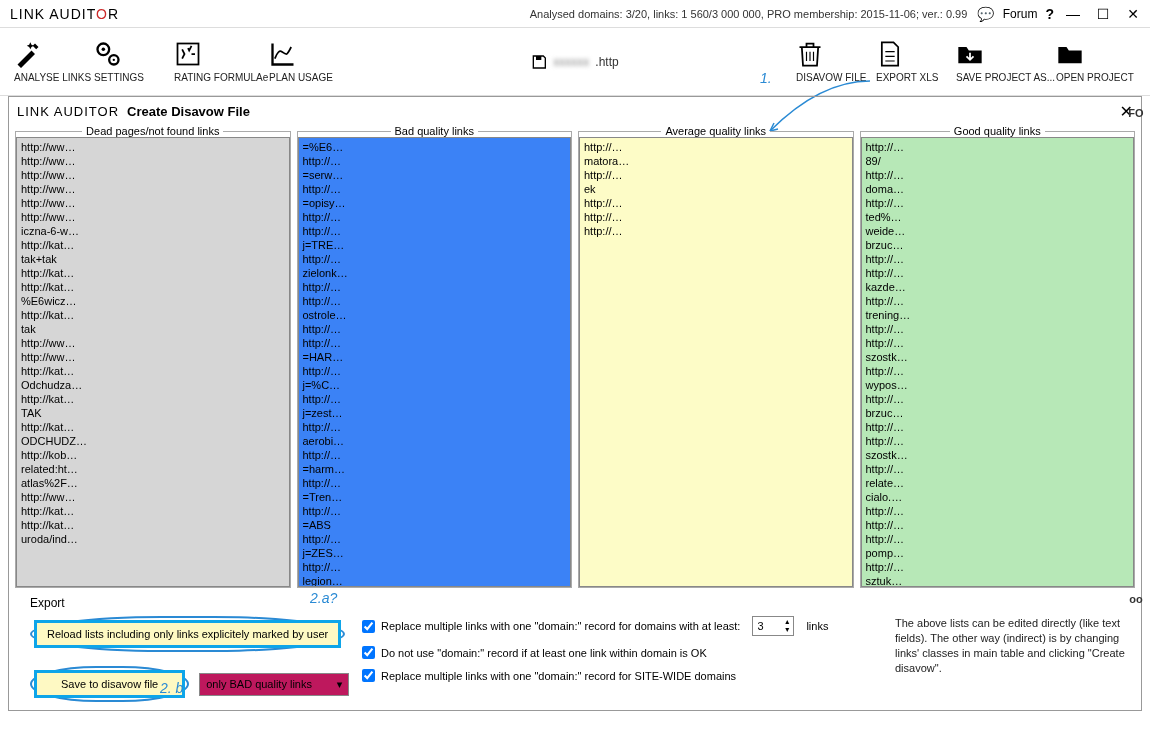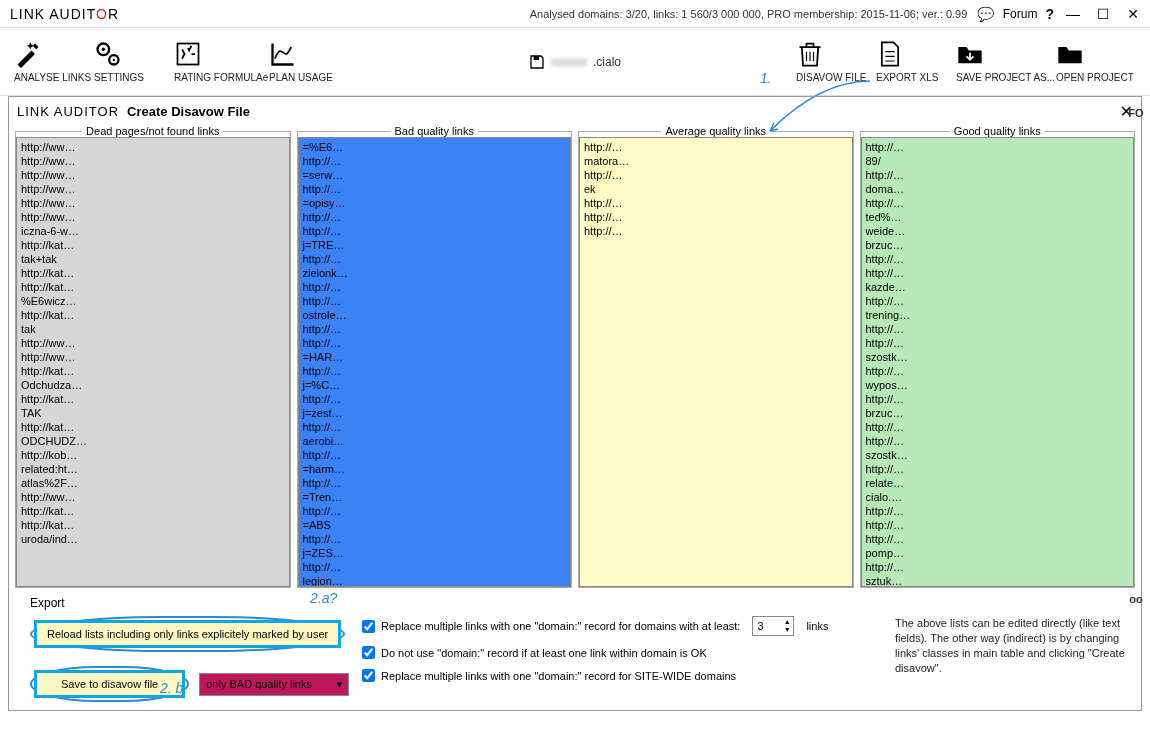--- a/index.html
+++ b/index.html
@@ -98,21 +98,21 @@
       </svg>
     <span>PLAN USAGE</span>
   </div>
   <div class="spacer"></div>
   <div class="file">
     <svg width="16" height="16" viewBox="0 0 24 24">
         <path d="M3 3h15l3 3v15H3z" fill="none" stroke="#000" stroke-width="2"></path>
         <rect x="7" y="3" width="8" height="6" fill="#000"></rect>
       </svg>
     <span style="filter:blur(2px);color:#888;">xxxxxx</span>
-      <span>.cialo</span>
+      <span>.http</span>
   </div>
   <div class="spacer"></div>
   <div class="right-tools">
     <div class="tool">
       <svg viewBox="0 0 24 24">
           <path d="M5 6h14l-1 16H6zM9 3h6v3H9zM3 6h18" stroke="#000" stroke-width="1.5" fill="none"></path>
           <path d="M9 10v8M12 10v8M15 10v8" stroke="#000"></path>
         </svg>
       <span>DISAVOW FILE</span>
     </div>

